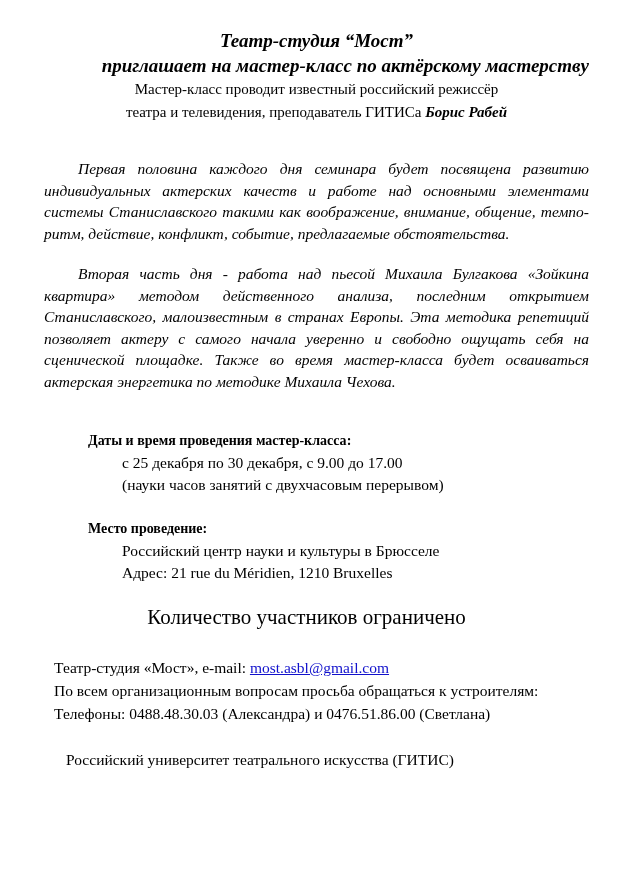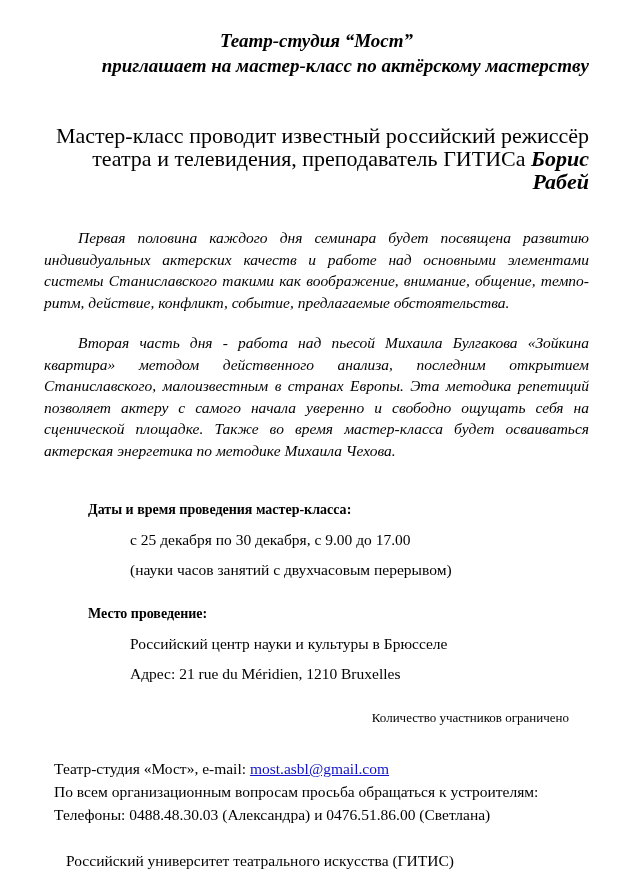--- a/index.html
+++ b/index.html
@@ -31,24 +31,23 @@
   }
   .title-line2 {
     text-align: right;
     font-weight: bold;
     font-style: italic;
     font-size: 19px;
     line-height: 25px;
     margin: 0 0 0 0;
   }
   .subtitle {
-    text-align: right;
-    font-size: 22px;
+    text-align: center;
+    font-size: 15px;
     line-height: 23px;
-    margin-top: 46px;
   }
   .subtitle .bold-italic {
     font-weight: bold;
     font-style: italic;
   }
   .para {
     text-align: justify;
     font-style: italic;
     font-size: 15.5px;
     line-height: 21.5px;
@@ -62,27 +61,27 @@
   .section-head {
     font-weight: bold;
     font-size: 14px;
     line-height: 22px;
     margin: 0;
     padding-left: 44px;
   }
   .section-line {
     font-size: 15.5px;
     line-height: 22px;
-    margin: 8px;
+    margin: 0;
     padding-left: 78px;
   }
   .section-head-2 { margin-top: 22px; }
   .center-note {
-    text-align: right;
-    font-size: 13px;
+    text-align: center;
+    font-size: 21px;
     line-height: 22px;
     margin: 0;
     margin-top: 22px;
     padding-right: 20px;
   }
   .contacts {
     margin-top: 28px;
     padding-left: 10px;
   }
   .contacts p {

